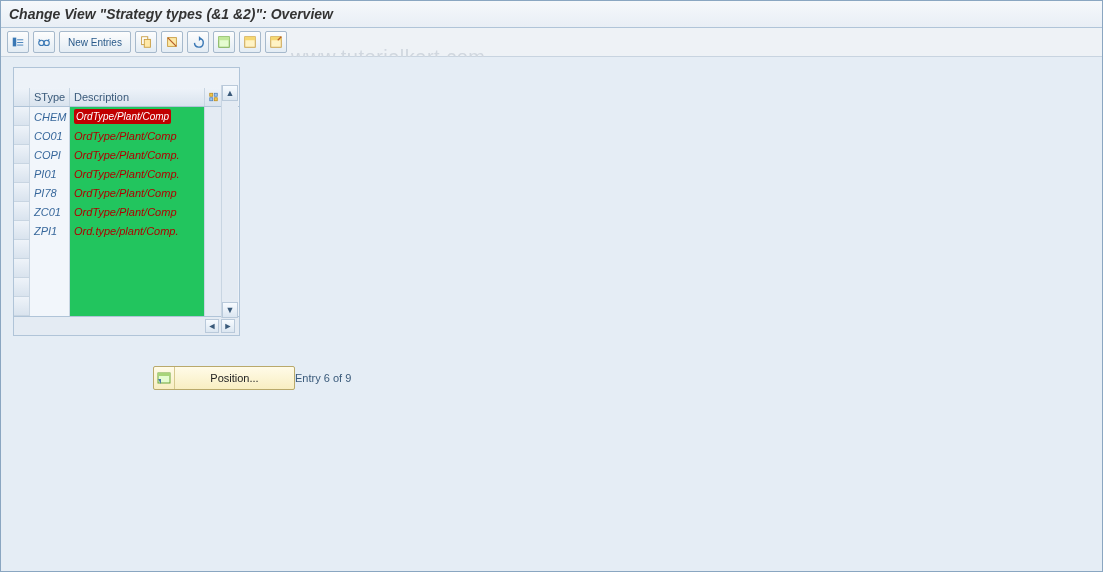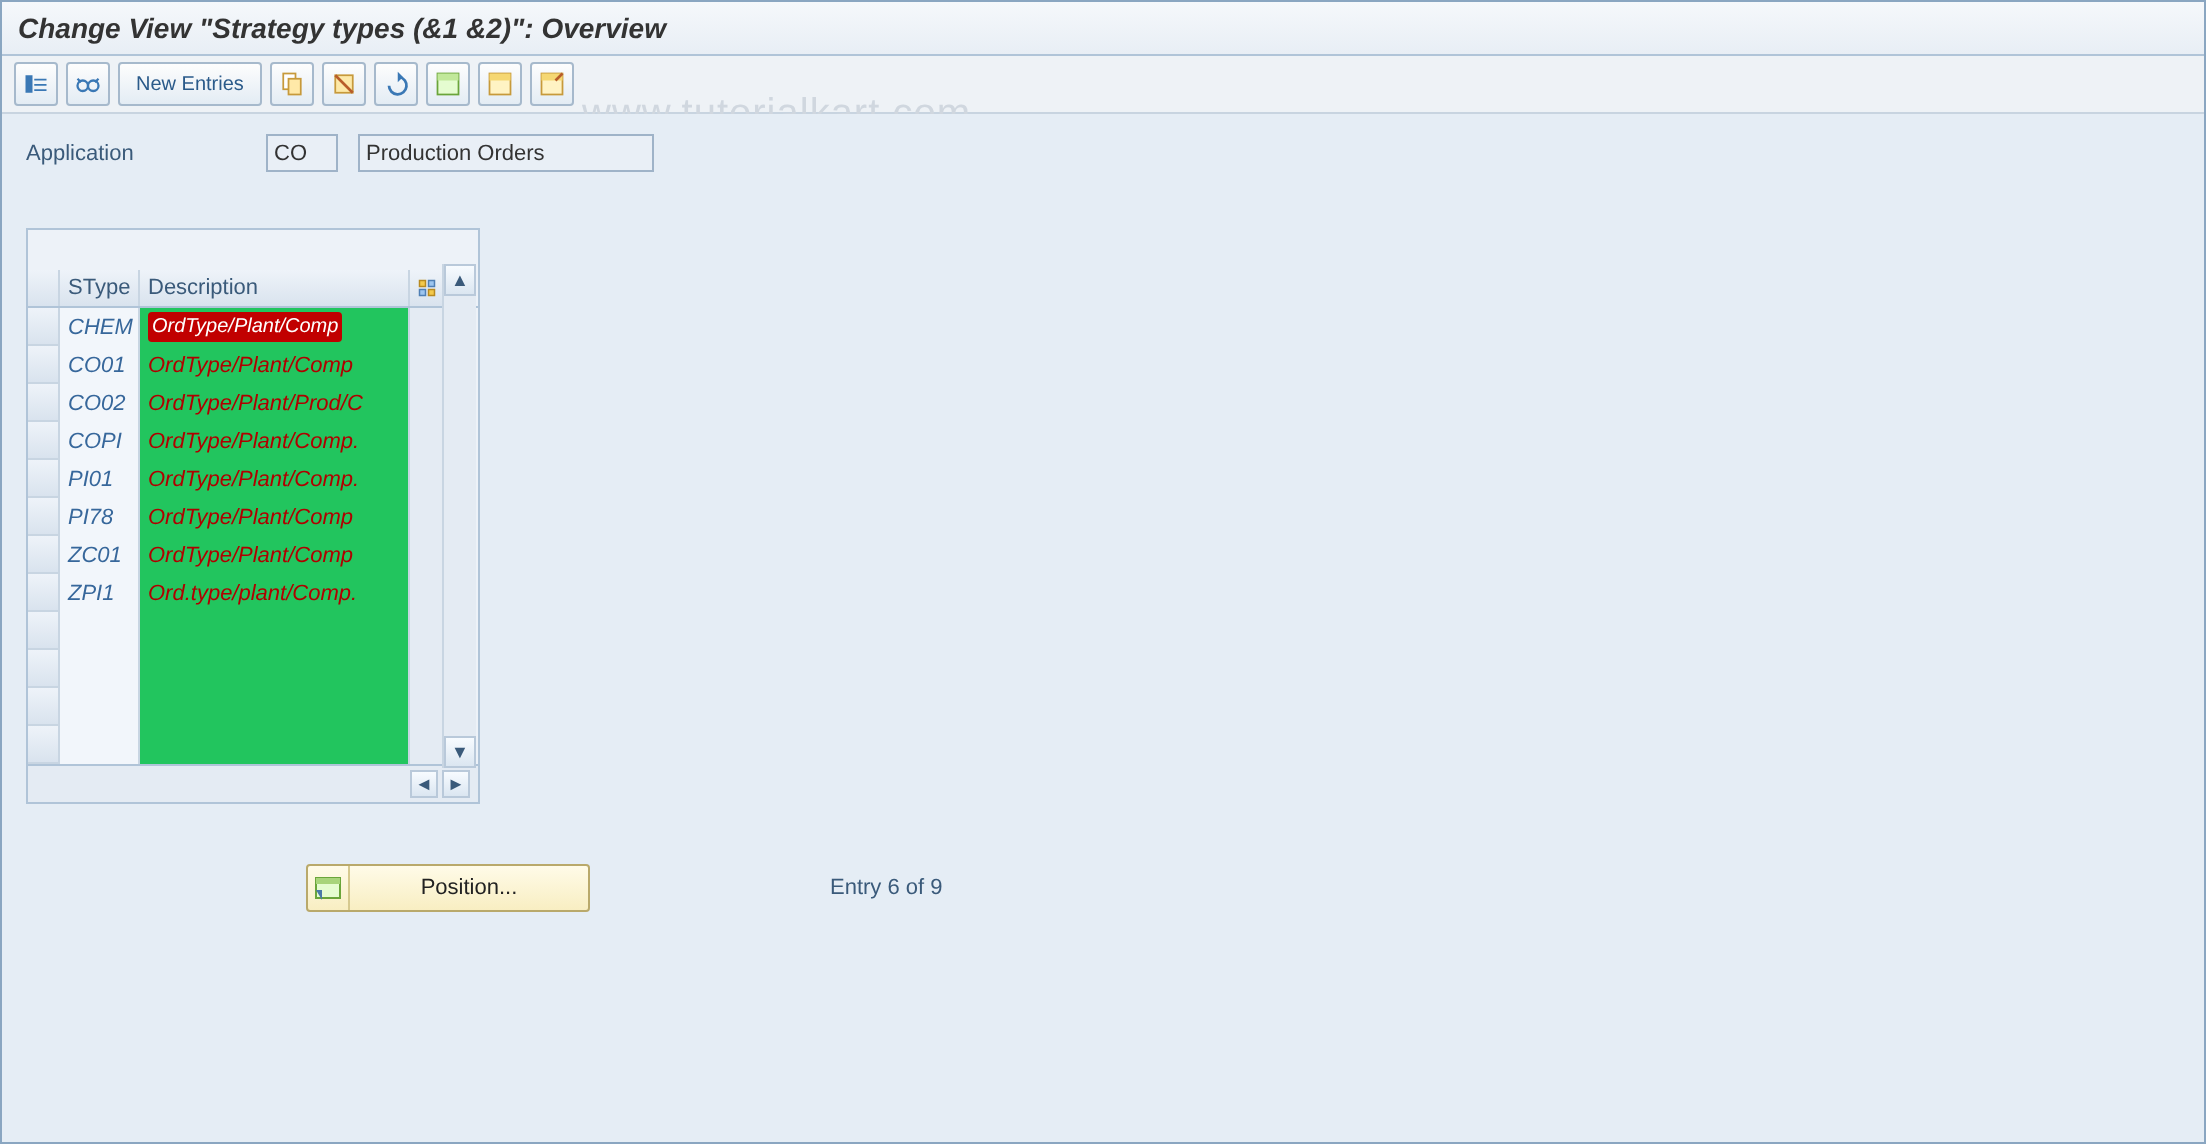--- a/index.html
+++ b/index.html
@@ -30,21 +30,21 @@
 .gbody .selcol{background:linear-gradient(#eef3f9,#d9e3ee);border-bottom:1px solid #c8d5e2;}
 .gbody .stypecol{background:#f2f6fb;color:#37679b;}
 .gbody .desccol{background:#22c55e;color:#b00000;white-space:nowrap;overflow:hidden;}
 .gbody .desccol.hl span{background:#c10000;color:#fff;display:inline-block;padding:0 2px;border-radius:2px;font-size:10px;line-height:15px;}
 .vscroll{width:16px;position:absolute;right:0;top:18px;bottom:18px;background:#e4ebf3;border-left:1px solid #c8d5e2;}
 .vbtn{width:16px;height:16px;background:linear-gradient(#f7fbff,#dbe6f1);border:1px solid #b9c9da;box-sizing:border-box;display:flex;align-items:center;justify-content:center;cursor:pointer;color:#3a5a7a;font-size:9px;}
 .vbtn.up{position:absolute;top:0;}
 .vbtn.down{position:absolute;bottom:0;}
 .gfoot{height:18px;border-top:1px solid #b0c4d8;background:#e4ebf3;display:flex;justify-content:flex-end;align-items:center;padding-right:4px;gap:2px;}
 .hbtn{width:14px;height:14px;background:linear-gradient(#f7fbff,#dbe6f1);border:1px solid #b9c9da;box-sizing:border-box;display:flex;align-items:center;justify-content:center;cursor:pointer;color:#3a5a7a;font-size:9px;}
-.posrow{display:flex;align-items:center;margin-top:30px;margin-left:140px;gap:120px;}
+.posrow{display:flex;align-items:center;margin-top:30px;margin-left:140px;}
 .posbtn{height:22px;width:140px;border:1px solid #b9a96b;background:linear-gradient(#fffbe8,#f8eec2);display:flex;align-items:center;cursor:pointer;border-radius:2px;}
 .posbtn .ico{width:20px;height:100%;display:flex;align-items:center;justify-content:center;border-right:1px solid #d6c98f;}
 .posbtn .lbl{flex:1;text-align:center;color:#222;}
 .entrylbl{color:#3a5a7a;}
 .watermark{position:absolute;top:45px;left:290px;color:#d0d7df;font-size:20px;font-family:Arial;letter-spacing:0.5px;pointer-events:none;font-weight:500;}
 .gridwrap{position:relative;width:225px;}
 </style>
 </head>
 <body>
 
@@ -106,25 +106,20 @@
           <rect x="2" y="2" width="12" height="4" fill="#f5d772"></rect>
           <path d="M14 2 L10 6" stroke="#b85d2a" stroke-width="1.5"></path>
         </svg>
     </div>
   </div>
 
   <div class="watermark">www.tutorialkart.com</div>
 
   <div class="content">
 
-    <div class="fieldrow">
-      <label>Application</label>
-      <input id="app-code" readonly="" value="CO" style="">
-      <input id="app-desc" readonly="" value="Production Orders" style="">
-    </div>
 
     <div class="gridwrap">
       <div class="grid">
         <div class="gheada">
           <div class="cell selcol hcell"></div>
           <div class="cell stypecol hcell">SType</div>
           <div class="cell desccol hcell">Description</div>
           <div class="cell cfgcol hcell">
             <svg width="12" height="12" viewBox="0 0 12 12">
                 <rect x="1" y="1" width="4" height="4" fill="#f3c94b" stroke="#b88a20"></rect>
@@ -144,26 +139,20 @@
               <div class="cell cfgcol" style="background: rgb(228, 235, 243);"></div>
             </div>
             <div class="row">
               <div class="cell selcol"></div>
               <div class="cell stypecol">CO01</div>
               <div class="cell desccol">OrdType/Plant/Comp</div>
               <div class="cell cfgcol" style="background: rgb(228, 235, 243);"></div>
             </div>
             <div class="row">
               <div class="cell selcol"></div>
-              <div class="cell stypecol">CO02</div>
-              <div class="cell desccol">OrdType/Plant/Prod/C</div>
-              <div class="cell cfgcol" style="background: rgb(228, 235, 243);"></div>
-            </div>
-            <div class="row">
-              <div class="cell selcol"></div>
               <div class="cell stypecol">COPI</div>
               <div class="cell desccol">OrdType/Plant/Comp.</div>
               <div class="cell cfgcol" style="background: rgb(228, 235, 243);"></div>
             </div>
             <div class="row">
               <div class="cell selcol"></div>
               <div class="cell stypecol">PI01</div>
               <div class="cell desccol">OrdType/Plant/Comp.</div>
               <div class="cell cfgcol" style="background: rgb(228, 235, 243);"></div>
             </div>

